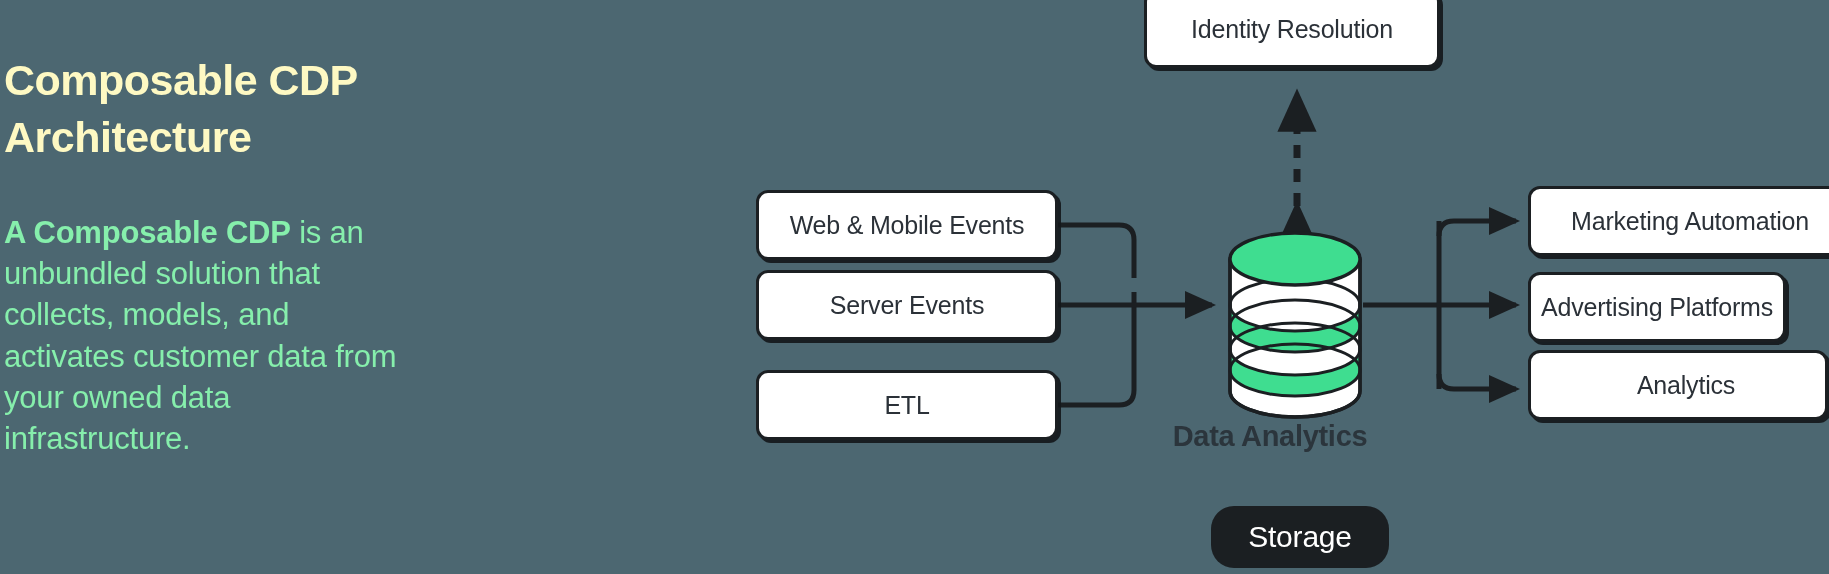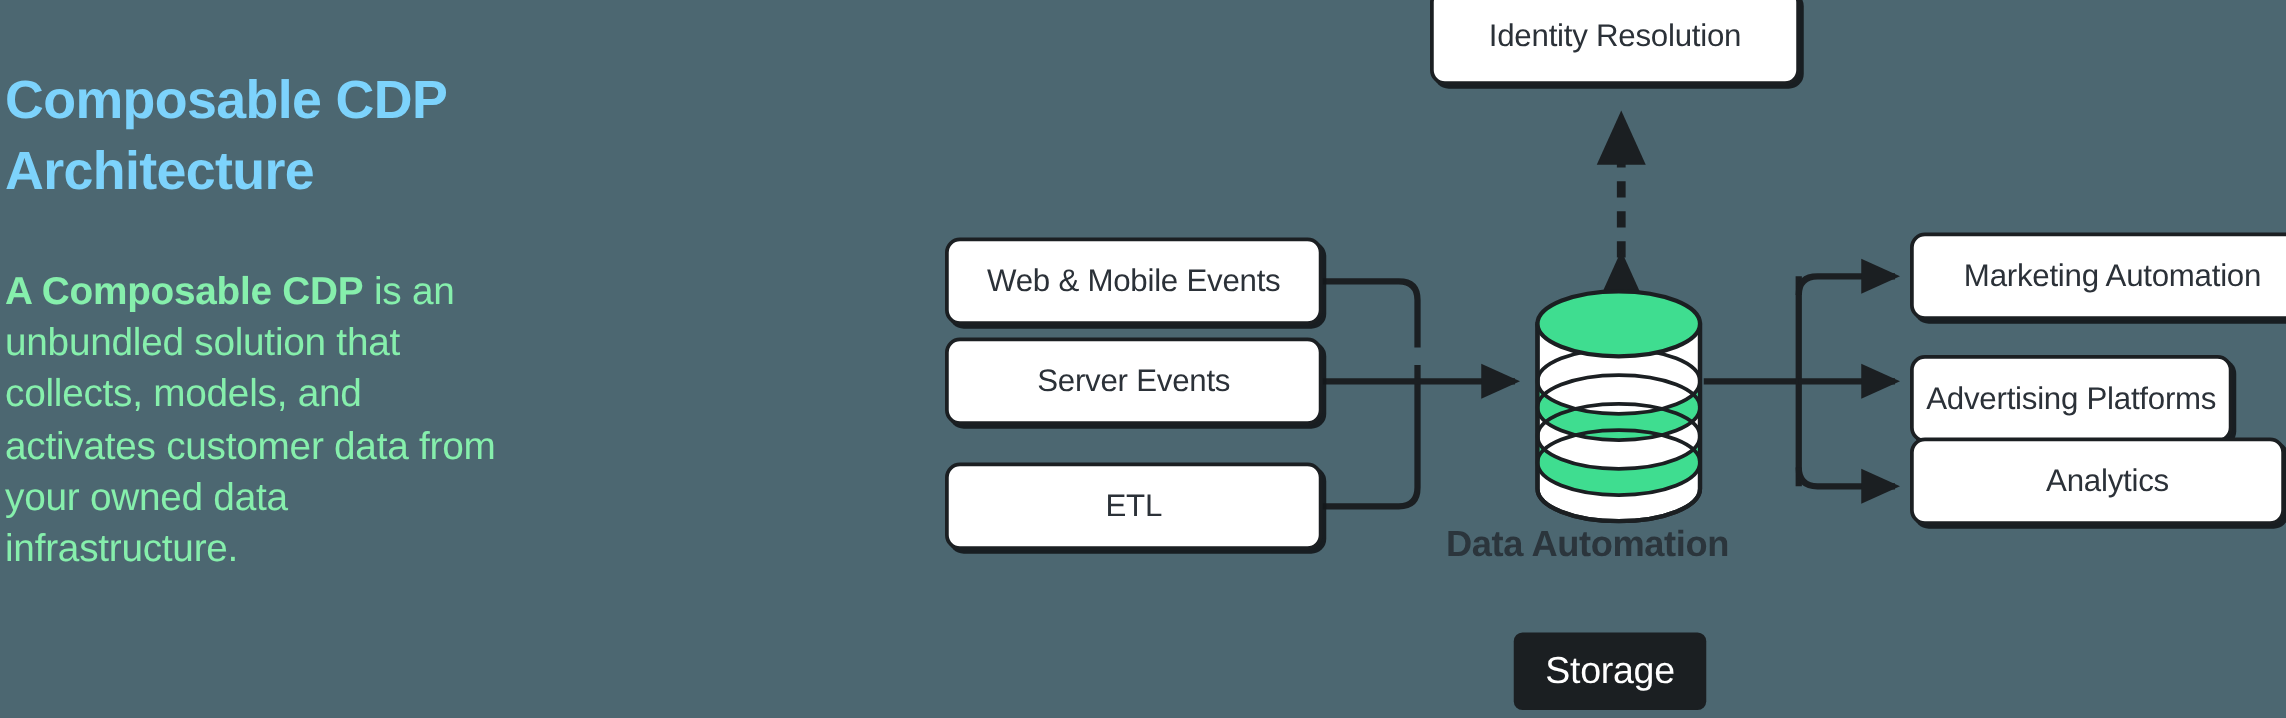--- a/index.html
+++ b/index.html
@@ -27,21 +27,21 @@
   
   .headline {
     position: absolute;
     left: 4px;
     top: 52px;
     width: 430px;
     font-size: 43px;
     line-height: 1.32;
     font-weight: bold;
     letter-spacing: -0.5px;
-    color: #7dd3fc;
+    color: #fef9c3;
     white-space: pre-line;
   }
 
   .bodycopy {
     position: absolute;
     left: 4px;
     top: 212px;
     width: 400px;
     font-size: 31px;
     line-height: 1.33;
@@ -66,35 +66,35 @@
     z-index: 5;
   }
 
   
   #node-web  { left: 756px; top: 190px; width: 302px; height: 70px; }
   #node-srv  { left: 756px; top: 270px; width: 302px; height: 70px; }
   #node-etl  { left: 756px; top: 370px; width: 302px; height: 70px; }
 
   
   #node-mkt  { left: 1528px; top: 186px; width: 324px; height: 70px; }
-  #node-ads  { left: 1528px; top: 284px; width: 258px; height: 70px; }
+  #node-ads  { left: 1528px; top: 272px; width: 258px; height: 70px; }
   #node-ana  { left: 1528px; top: 350px; width: 300px; height: 70px; padding-left: 16px; }
 
   
   #node-idr  { left: 1144px; top: -10px; width: 296px; height: 78px; }
 
   
   .pill {
     position: absolute;
     left: 1211px;
     top: 506px;
-    width: 154px;
+    width: 178px;
     height: 62px;
     background: #1b1f22;
-    border-radius: 7px;
+    border-radius: 23px;
     display: flex;
     align-items: center;
     justify-content: center;
     color: #ffffff;
     font-size: 30px;
     letter-spacing: -0.2px;
     z-index: 6;
   }
 
   
@@ -194,21 +194,21 @@
     <ellipse cx="68" cy="74" rx="65" ry="26" fill="none" stroke="#1b1f22" stroke-width="3"></ellipse>
     <ellipse cx="68" cy="95" rx="65" ry="26" fill="none" stroke="#1b1f22" stroke-width="3"></ellipse>
     <ellipse cx="68" cy="118" rx="65" ry="26" fill="none" stroke="#1b1f22" stroke-width="3"></ellipse>
     <ellipse cx="68" cy="139" rx="65" ry="26" fill="none" stroke="#1b1f22" stroke-width="3"></ellipse>
 
     <path d="M3,28 L3,160 A65,26 0 0 0 133,160 L133,28" fill="none" stroke="#1b1f22" stroke-width="3.4"></path>
 
     <ellipse cx="68" cy="28" rx="65" ry="26" fill="#3fdd90" stroke="#1b1f22" stroke-width="3.4"></ellipse>
   </svg>
 
-  <div class="dw-label">Data Automation</div>
+  <div class="dw-label">Data Analytics</div>
 
   <div class="pill">Storage</div>
 
   <div class="node" id="node-mkt">Marketing Automation</div>
 
   <div class="node" id="node-ads">Advertising Platforms</div>
 
   <div class="node" id="node-ana">Analytics</div>
 
 </div>

